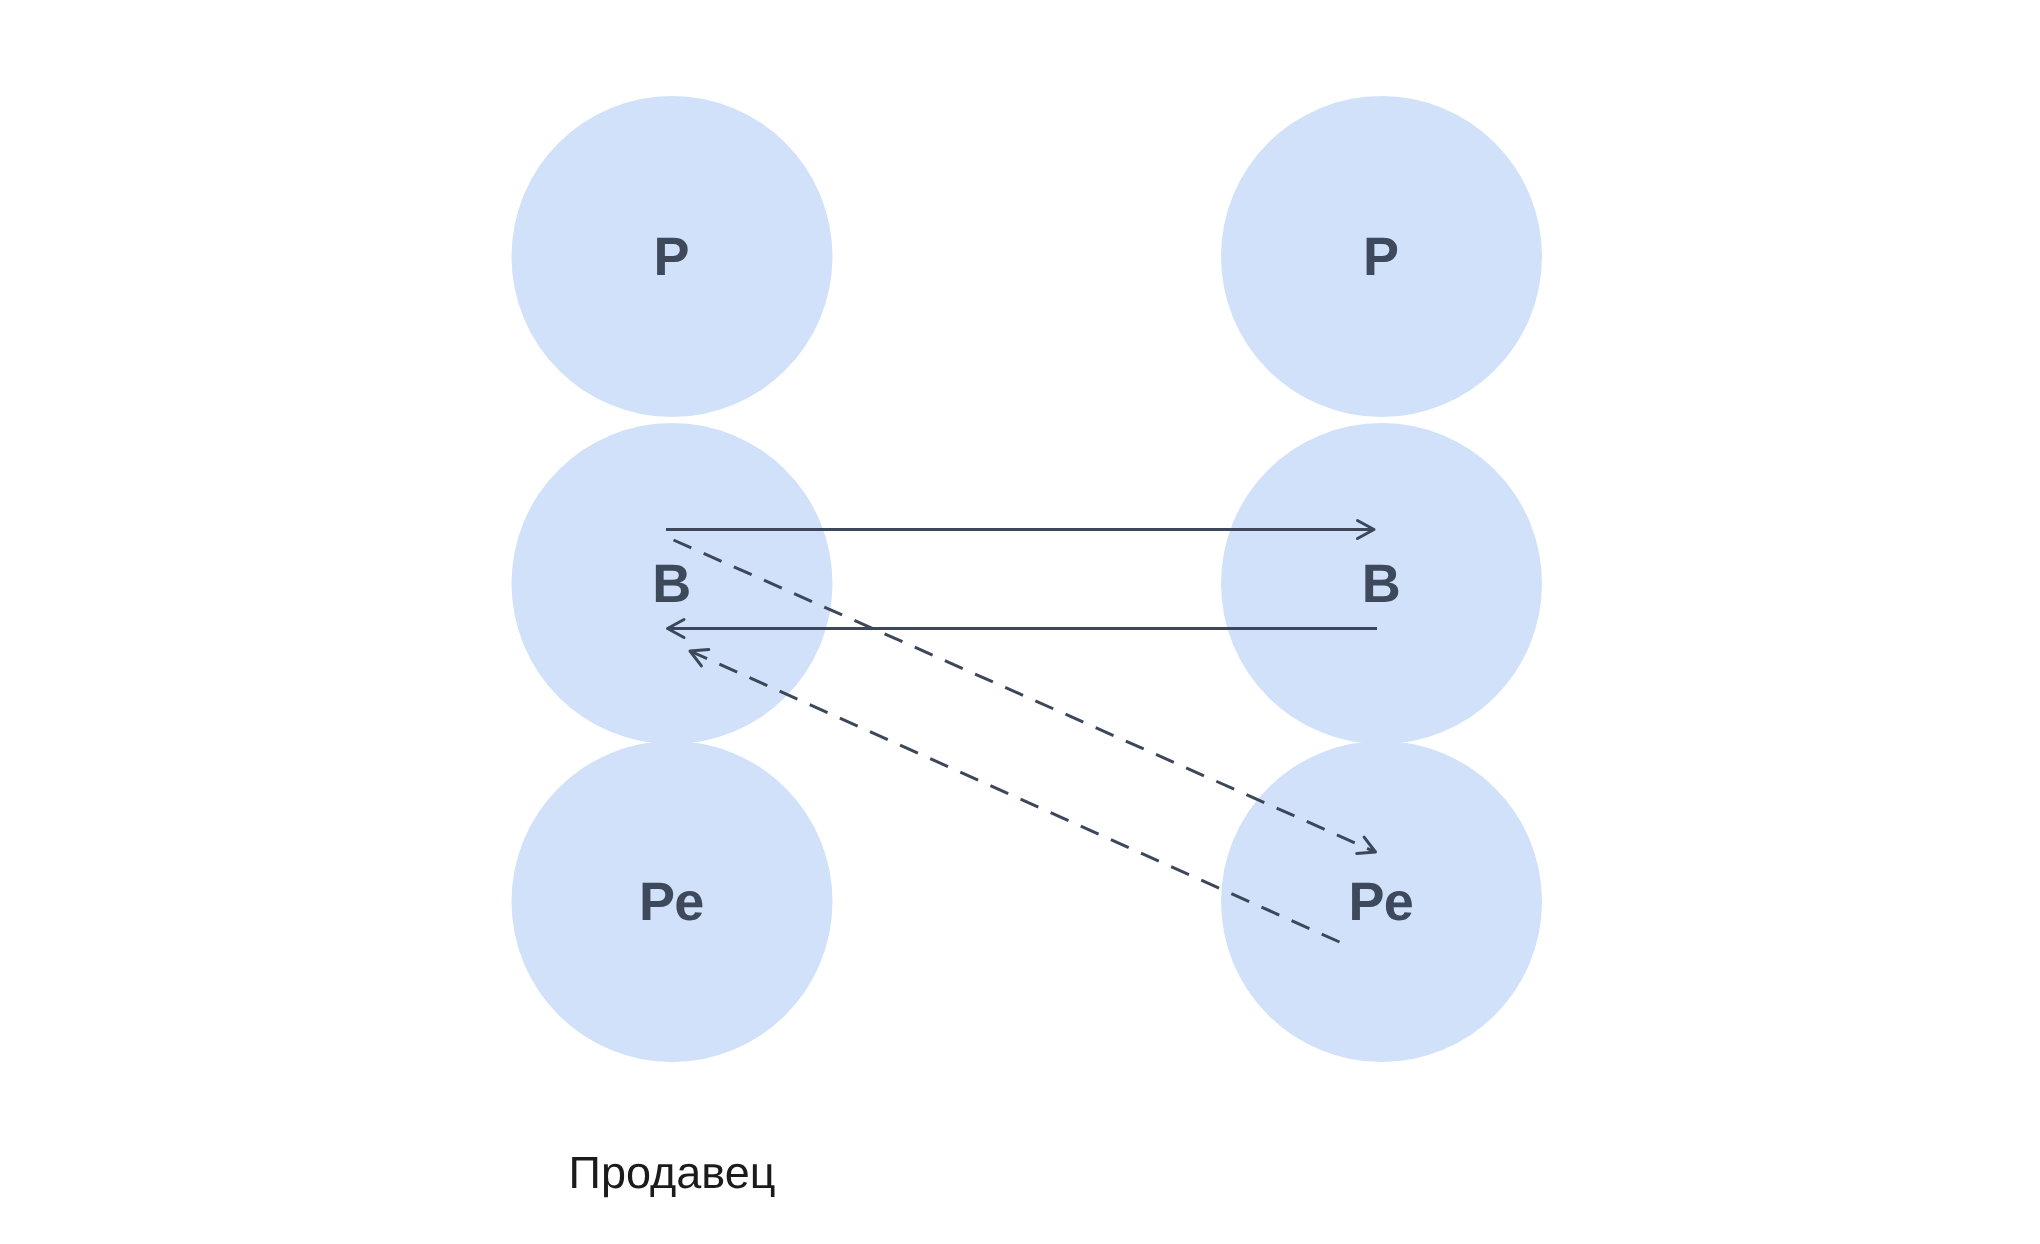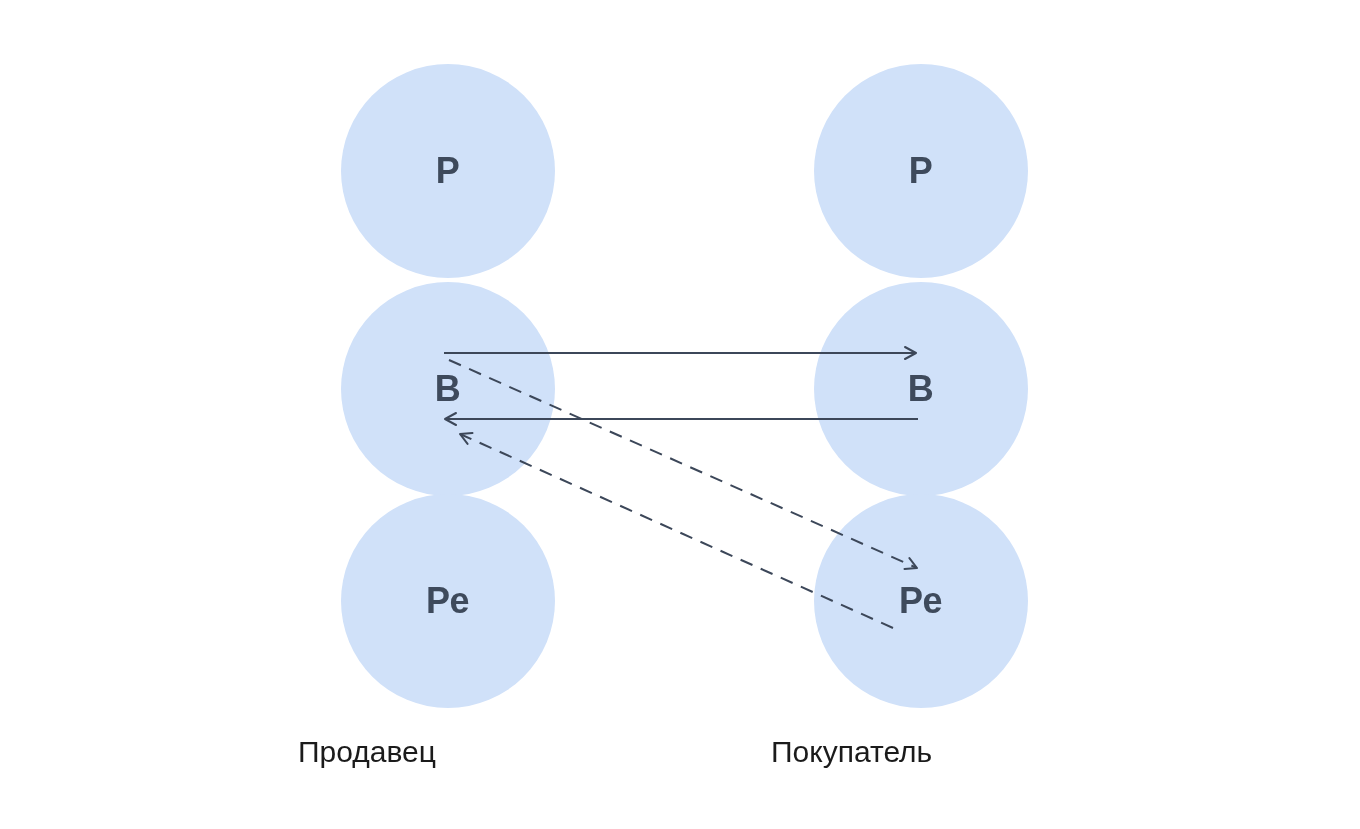--- a/index.html
+++ b/index.html
@@ -27,23 +27,25 @@
   }
   .ego {
     font-size: 36px;
     font-weight: 700;
     color: var(--ego-label-color, #3e4a5c);
     letter-spacing: 0.5px;
   }
   .caption {
     position: absolute;
     width: 300px;
+    text-align: center;
     font-size: 30px;
     font-weight: 400;
     color: var(--caption-color, #1b1b1b);
+    margin-top: 31px;
   }
   svg.arrows {
     position: absolute;
     left: 0;
     top: 0;
     width: 1360px;
     height: 829px;
     pointer-events: none;
   }
   .arrow-line {
@@ -93,15 +95,14 @@
         <path class="arrowhead-glyph" d="M5,4 L16,10 L5,16"></path>
       </marker>
     </defs>
     <line class="arrow-line" x1="444" y1="353" x2="916" y2="353" marker-end="url(#arrowhead)"></line>
     <line class="arrow-line" x1="918" y1="419" x2="445" y2="419" marker-end="url(#arrowhead)"></line>
     <line class="arrow-line dashed" x1="449" y1="360" x2="917" y2="568" marker-end="url(#arrowhead)"></line>
     <line class="arrow-line dashed" x1="893" y1="628" x2="460" y2="434" marker-end="url(#arrowhead)"></line>
   </svg>
 
   <div class="caption" style="left:298px; top:735px;">Продавец</div>
-  <div class="caption" style="left:771px; top:735px;">Покупатель</div>
 
 </div>
 
 </body></html>

